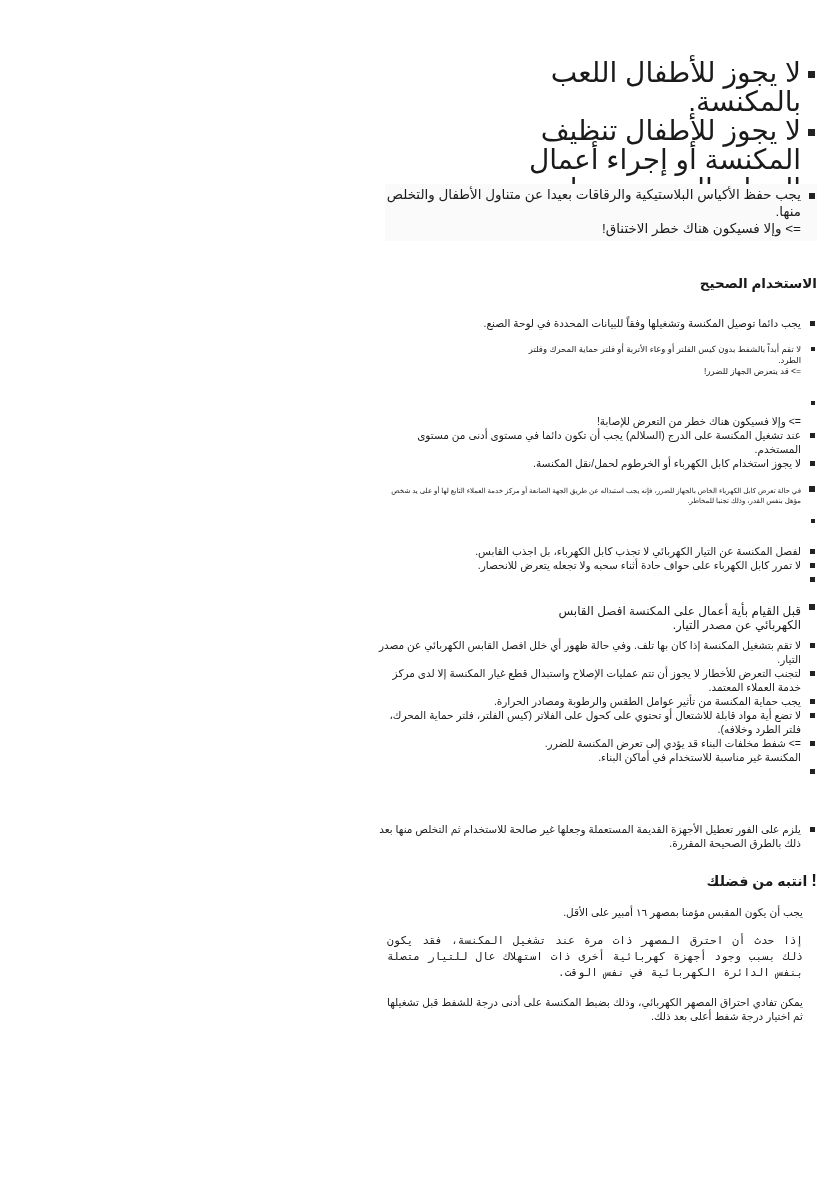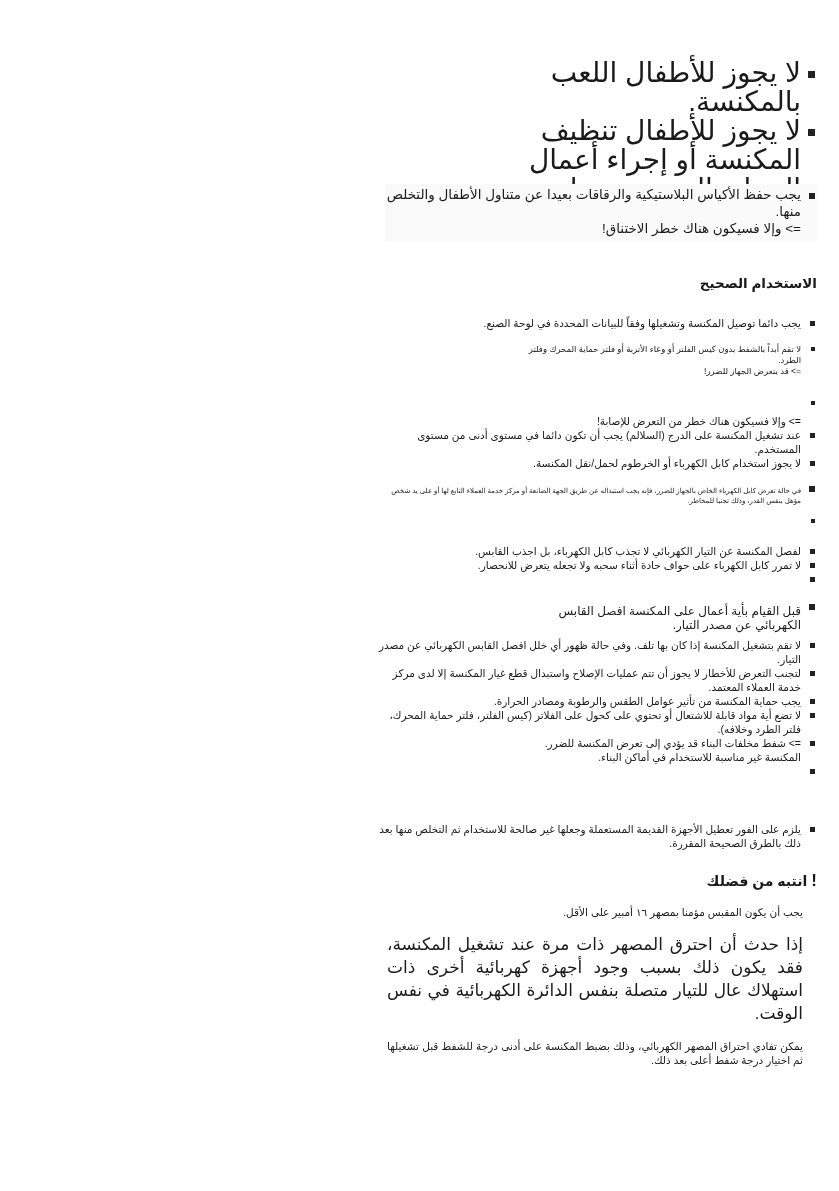--- a/index.html
+++ b/index.html
@@ -97,18 +97,18 @@
   <div class="col sml" style="top:822px; width:440px;">
     <div class="li">يلزم على الفور تعطيل الأجهزة القديمة المستعملة وجعلها غير صالحة للاستخدام ثم التخلص منها بعد ذلك بالطرق الصحيحة المقررة.</div>
   </div>
 
   <div class="col" style="top:871px; width:444px;">
     <div class="attn">
       <span class="bang">!</span><span>انتبه من فضلك</span>
     </div>
     <div class="sml" style="margin-top:2px; text-align:justify;">
       <p>يجب أن يكون المقبس مؤمنا بمصهر ١٦ أمبير على الأقل.</p>
-      <p style="font-size:17px; line-height:23px;">إذا حدث أن احترق المصهر ذات مرة عند تشغيل المكنسة، فقد يكون ذلك بسبب وجود أجهزة كهربائية أخرى ذات استهلاك عال للتيار متصلة بنفس الدائرة الكهربائية في نفس الوقت.</p>
+      <p style="font-size:11px; line-height:16px;font-family:Liberation Mono, monospace;">إذا حدث أن احترق المصهر ذات مرة عند تشغيل المكنسة، فقد يكون ذلك بسبب وجود أجهزة كهربائية أخرى ذات استهلاك عال للتيار متصلة بنفس الدائرة الكهربائية في نفس الوقت.</p>
       <p>يمكن تفادي احتراق المصهر الكهربائي، وذلك بضبط المكنسة على أدنى درجة للشفط قبل تشغيلها ثم اختيار درجة شفط أعلى بعد ذلك.</p>
     </div>
   </div>
 
 </div>
 
 </body></html>

